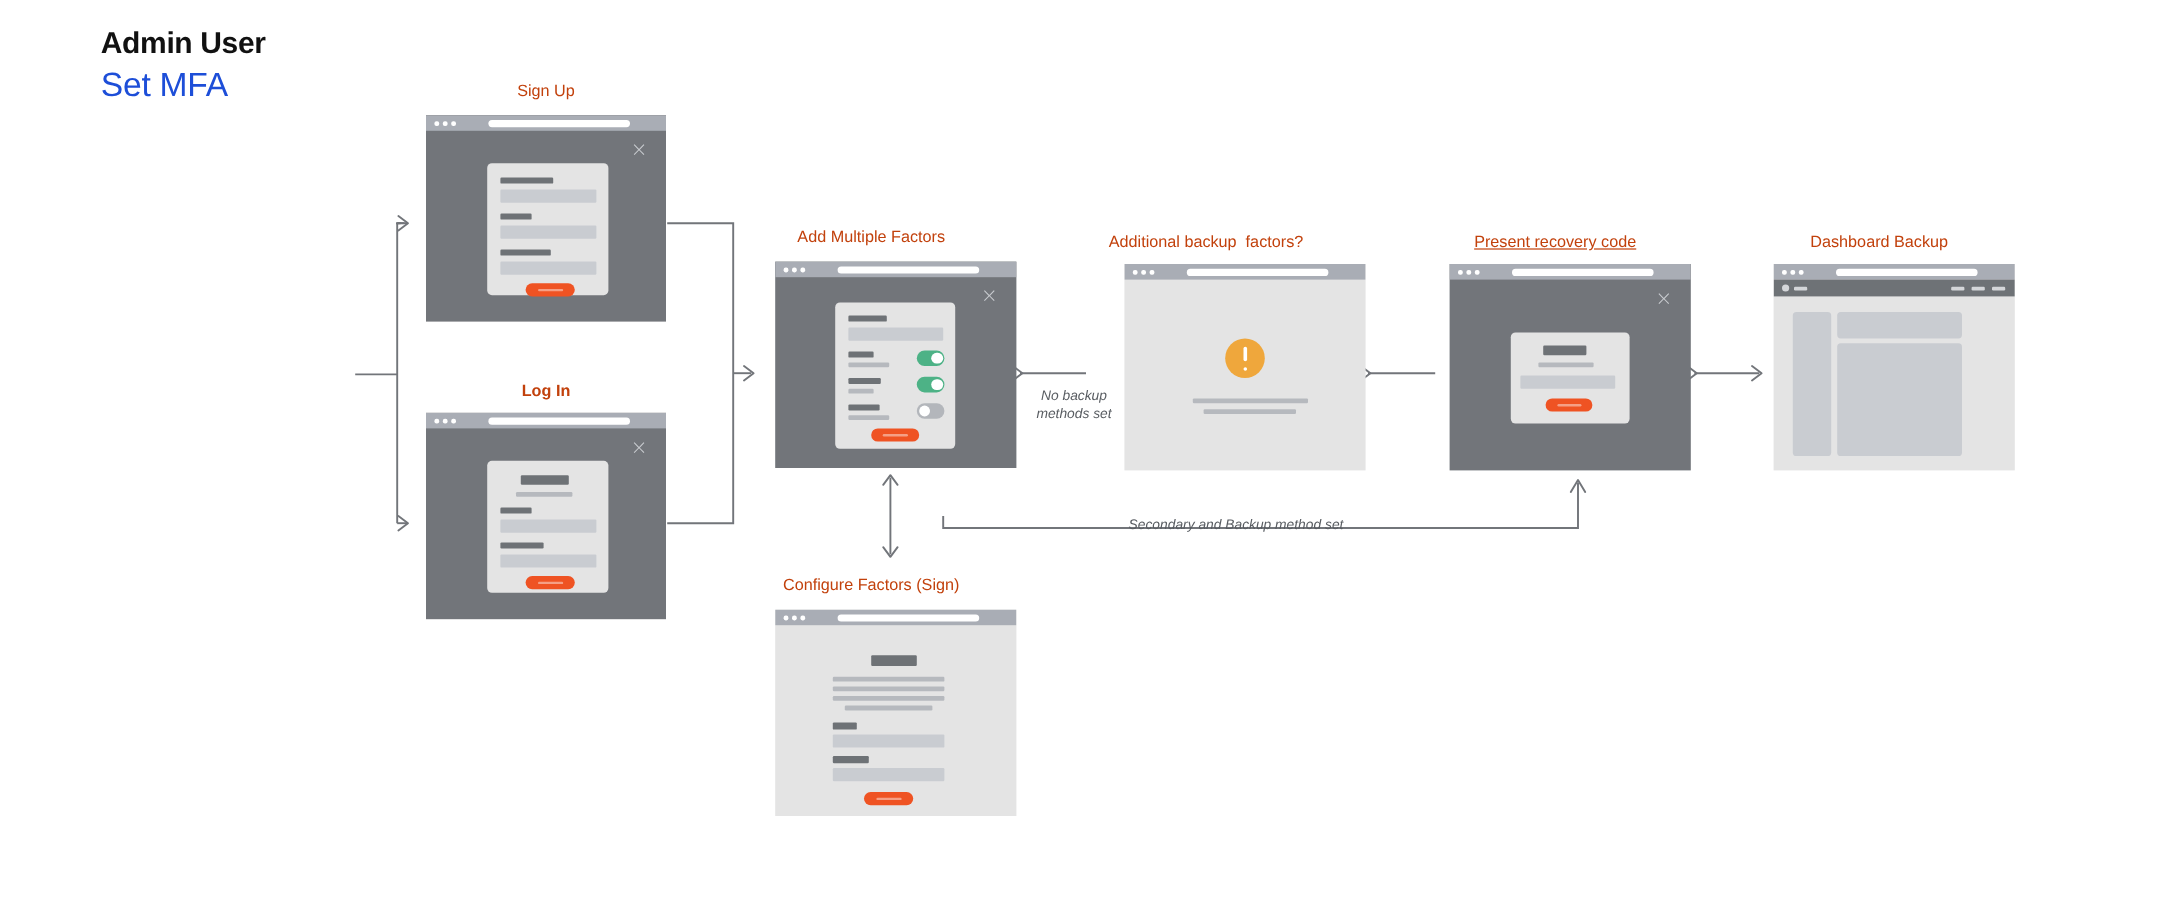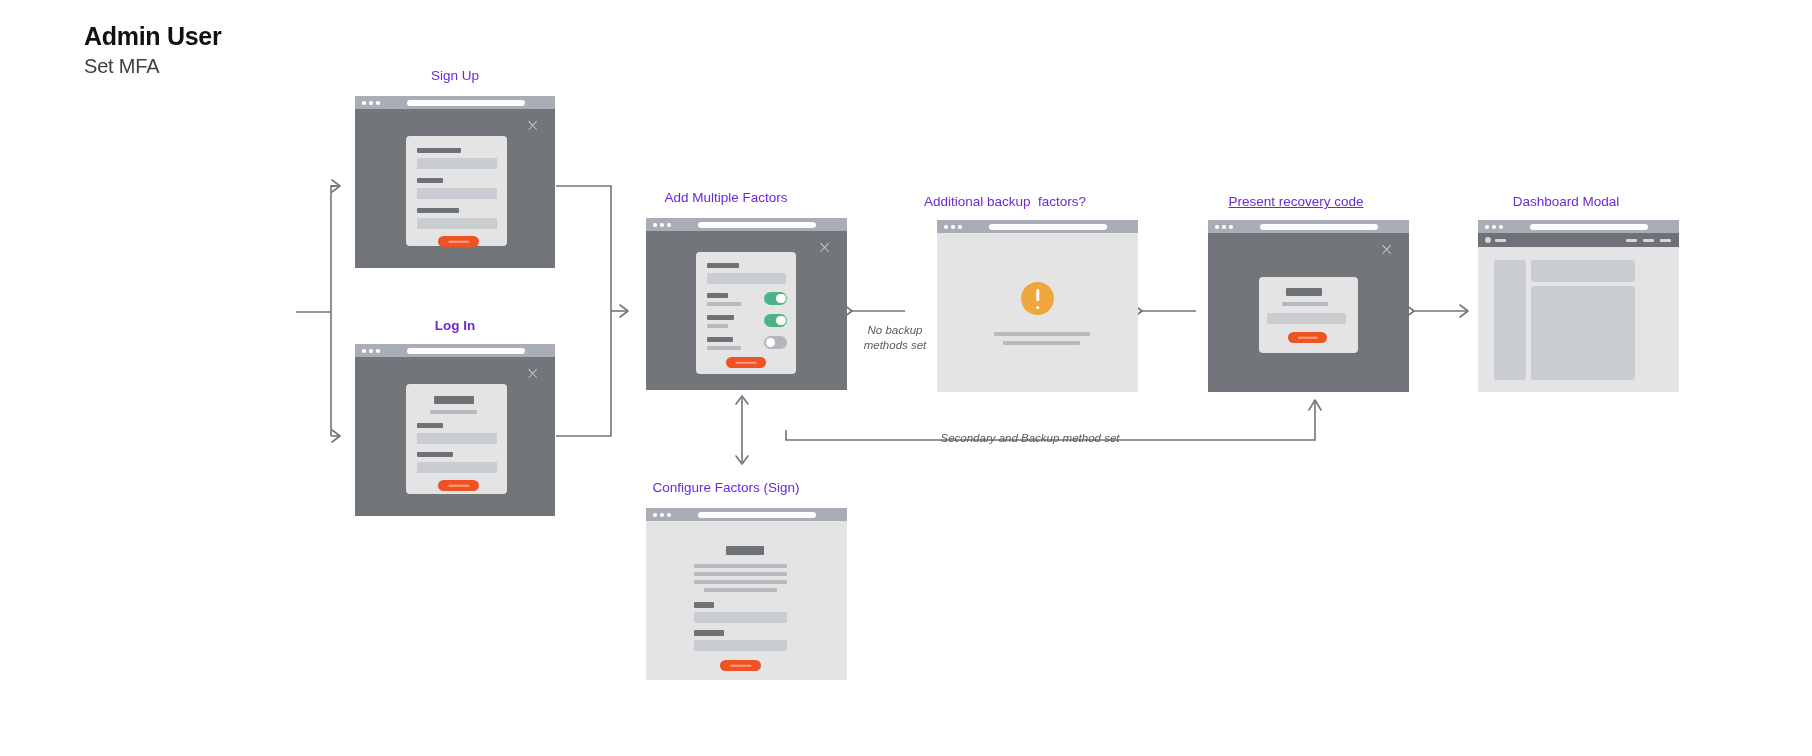--- a/index.html
+++ b/index.html
@@ -11,29 +11,29 @@
   }
   #canvas { position: relative; width: 1812px; height: 756px; }
 
   
   .title-block { position: absolute; left: 84px; top: 22px; }
   .title-main {
     font-size: 25px; font-weight: bold; color: #111111;
     letter-spacing: -0.3px; line-height: 1.15;
   }
   .title-sub {
-    font-size: 20px; font-weight: normal; color: #404040;
+    font-size: 28px; font-weight: normal; color: #1d4ed8;
     letter-spacing: -0.2px; line-height: 1.3; margin-top: 2px;
   }
 
   
   .card-title {
     position: absolute;
     font-size: 13.5px;
-    color: #6d28d9;
+    color: #c2410c;
     text-align: center;
     white-space: pre;
   }
 
   
   .win { position: absolute; overflow: hidden; }
   .win-dark  { background: #72757a; }
   .win-light { background: #e4e4e4; }
 
   .titlebar {
@@ -330,21 +330,21 @@
     <div class="close-x" data-name="close-icon" style="right:15px; top:22px;">×</div>
 
     <div class="modal" data-name="recovery-modal" style="left:51px; top:57px; width:99px; height:76px;">
       <div class="bar bar-dark" data-name="modal-title" style="left:27px; top:11px; width:36px; height:8px;"></div>
       <div class="bar bar-mid" data-name="modal-subtitle" style="left:23px; top:25px; width:46px; height:4px;"></div>
       <div class="bar bar-field" data-name="recovery-code-field" style="left:8px; top:36px; width:79px; height:11px;"></div>
       <div class="btn-orange" data-name="submit-button" style="left:29px; top:55px; width:39px; height:11px;"></div>
     </div>
   </div>
 
-  <div class="card-title" data-name="card-title-dashboard" style="left:1466px; top:194px; width:200px;">Dashboard Modal</div>
+  <div class="card-title" data-name="card-title-dashboard" style="left:1466px; top:194px; width:200px;">Dashboard Backup</div>
 
   <div class="win win-light" data-name="card-dashboard-window" style="left:1478px; top:220px; width:201px; height:172px;">
     <div class="titlebar" data-name="titlebar">
       <div class="dots" data-name="window-dots-icon">
         <span class="dot"></span>
           <span class="dot"></span>
           <span class="dot"></span>
       </div>
       <div class="urlbar" data-name="url-bar" style="left:52px; width:118px;"></div>
     </div>

